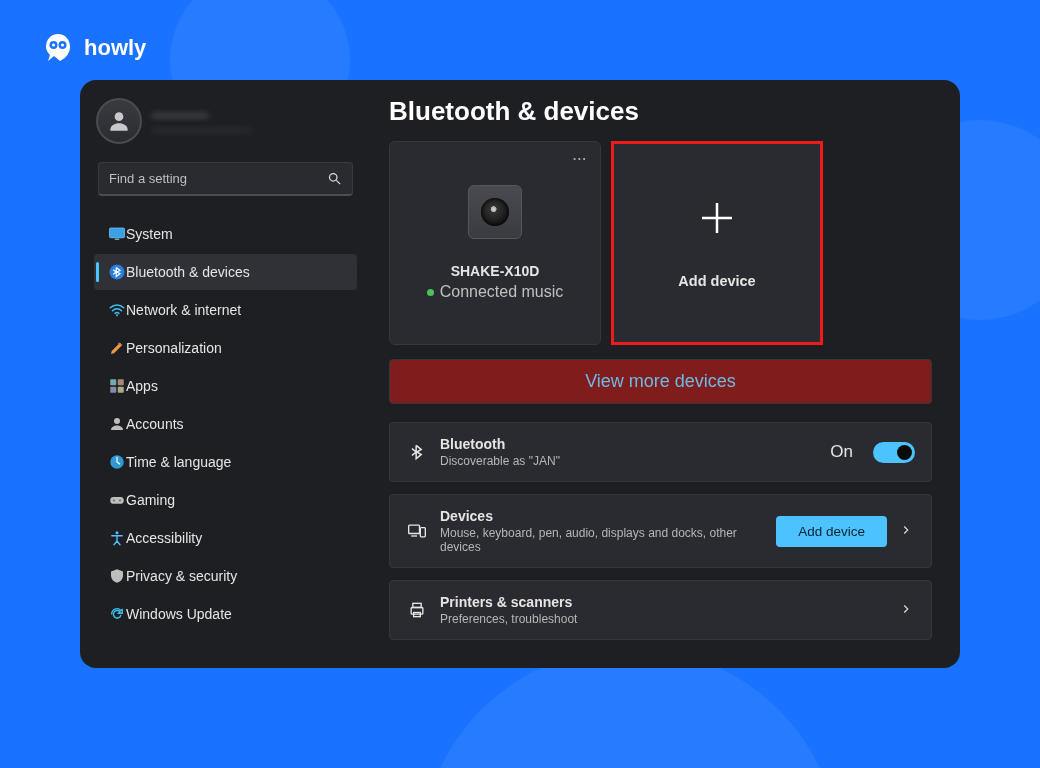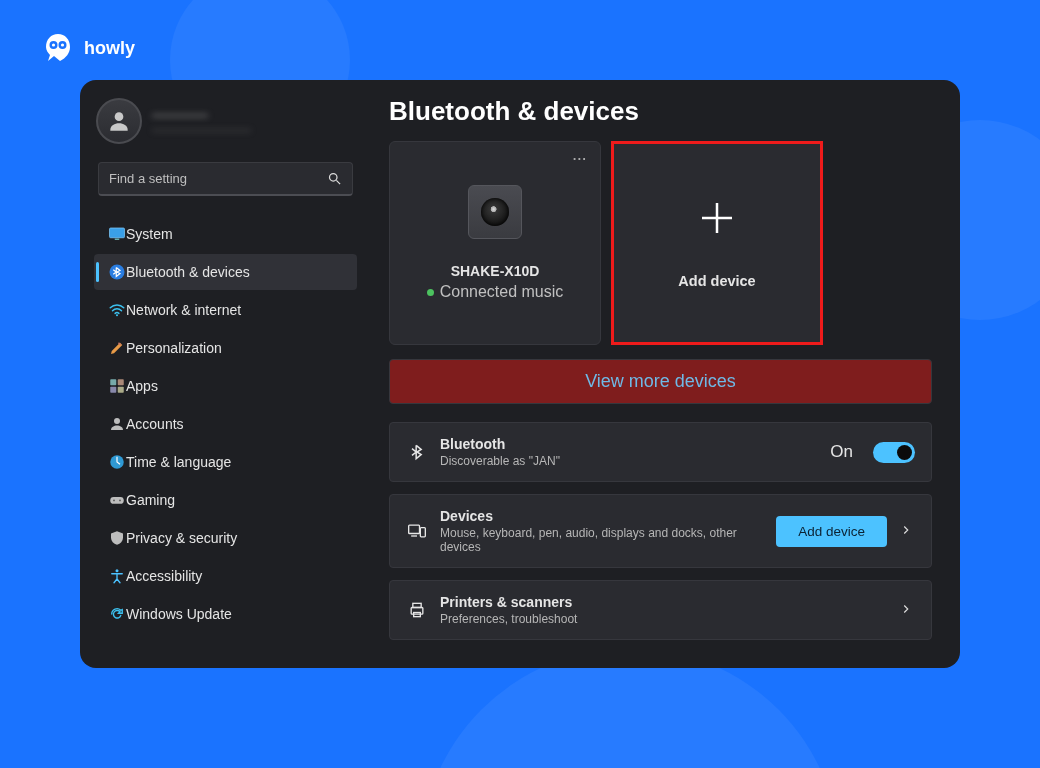--- a/index.html
+++ b/index.html
@@ -17,21 +17,21 @@
   .b2 { width: 420px; height: 420px; bottom: -300px; left: 420px; }
   .b3 { width: 200px; height: 200px; top: 120px; right: -40px; }
   .b4 { width: 120px; height: 120px; top: 370px; right: 100px; background: rgba(255,255,255,0.09); }
 
   .howly-logo {
     position: absolute;
     top: 30px; left: 40px;
     display: flex; align-items: center; gap: 8px;
     color: #fff;
     font-weight: 700;
-    font-size: 18px;
+    font-size: 22px;
   }
   .owl {
     width: 36px; height: 36px;
     position: relative;
   }
   .owl svg { width: 36px; height: 36px; }
 
   .settings-window {
     position: absolute;
     top: 80px; left: 80px; right: 80px; bottom: 100px;
@@ -305,33 +305,33 @@
               <rect x="3" y="8" width="18" height="9" rx="4.5" fill="#bdbdbd"></rect>
               <circle cx="8" cy="12.5" r="1.2" fill="#555"></circle>
               <circle cx="16" cy="12.5" r="1.2" fill="#555"></circle>
             </svg>
           </span>
         <span>Gaming</span>
       </div>
       <div class="nav-item">
         <span class="icon">
             <svg viewBox="0 0 24 24">
-              <path d="M12 3l8 3v5c0 5-3.5 9-8 10-4.5-1-8-5-8-10V6l8-3z" fill="#bdbdbd"></path>
-            </svg>
-          </span>
-        <span>Privacy &amp; security</span>
-      </div>
-      <div class="nav-item">
-        <span class="icon">
-            <svg viewBox="0 0 24 24">
               <circle cx="12" cy="5" r="2" fill="#4cc2ff"></circle>
               <path d="M5 9h14M12 9v7m0 0l-4 5m4-5l4 5" stroke="#4cc2ff" stroke-width="1.8" fill="none" stroke-linecap="round"></path>
             </svg>
           </span>
         <span>Accessibility</span>
+      </div>
+      <div class="nav-item">
+        <span class="icon">
+            <svg viewBox="0 0 24 24">
+              <path d="M12 3l8 3v5c0 5-3.5 9-8 10-4.5-1-8-5-8-10V6l8-3z" fill="#bdbdbd"></path>
+            </svg>
+          </span>
+        <span>Privacy &amp; security</span>
       </div>
       <div class="nav-item">
         <span class="icon">
             <svg viewBox="0 0 24 24">
               <path d="M5 12a7 7 0 0 1 12-5l2-1v5h-5l2-2a5 5 0 1 0 1 5" stroke="#3cc1ef" stroke-width="1.8" fill="none" stroke-linecap="round"></path>
             </svg>
           </span>
         <span>Windows Update</span>
       </div>
     </div>

